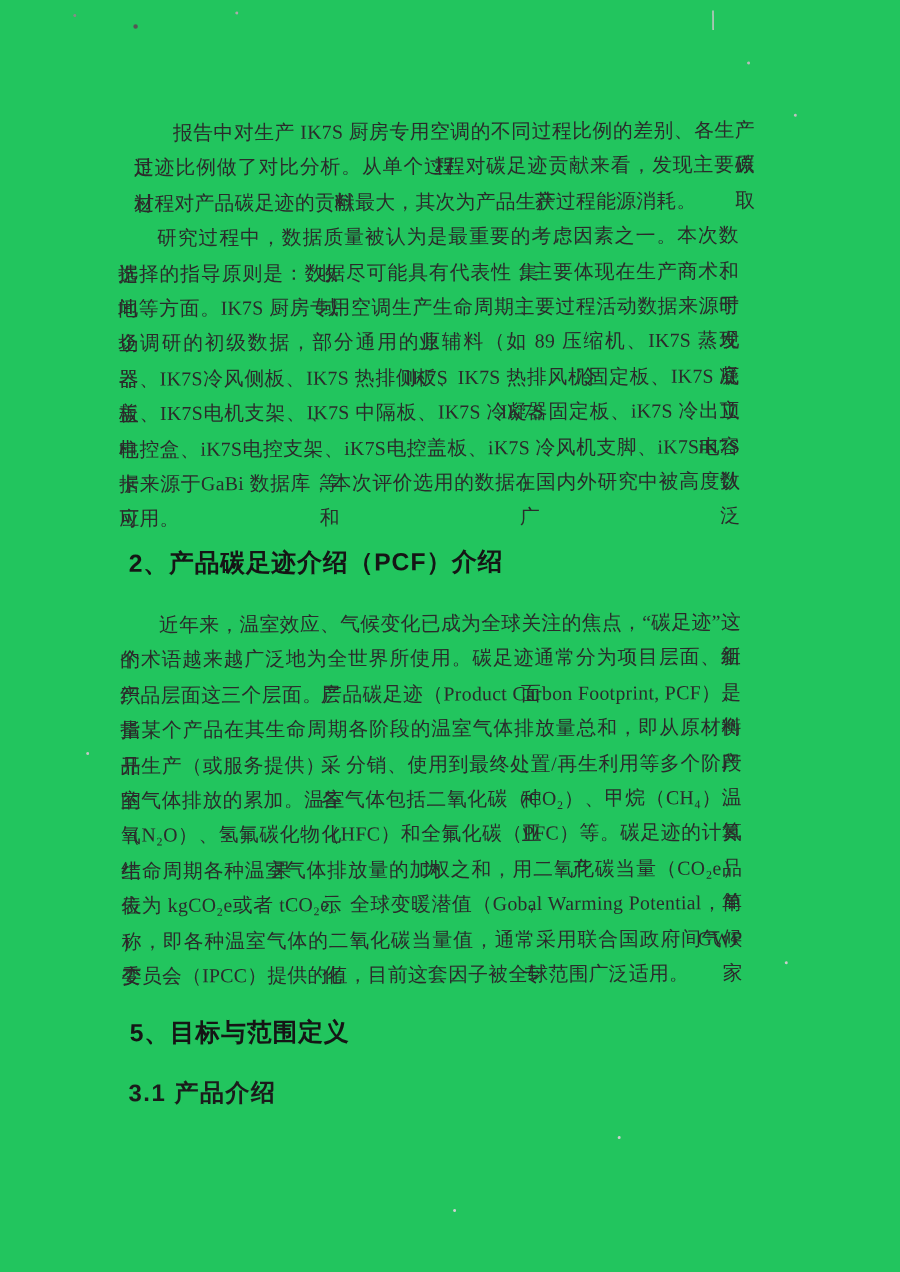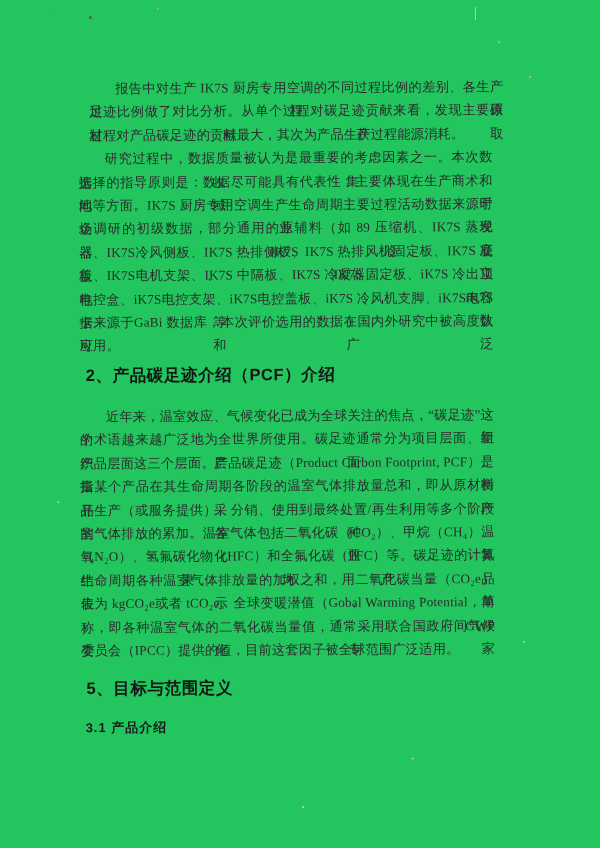--- a/index.html
+++ b/index.html
@@ -46,21 +46,21 @@
     color: #151515;
   }
   #heading-2 { left: 86px; top: 364px; }
   #heading-3 { left: 85px; top: 677px; }
   #heading-3-1 {
     position: absolute;
     margin: 0;
     left: 84px; top: 718px;
     font-family: "Liberation Sans", "DejaVu Sans", sans-serif;
     font-weight: 600;
-    font-size: 13px;
+    font-size: 16px;
     letter-spacing: 1px;
     color: #1b1b1b;
   }
   .speck { position: absolute; border-radius: 50%; background: #9a9a9a; }
   #sp1  { left: 51px;  top: 8px;   width: 2px; height: 2px;  background: #8a8a8a; }
   #sp2  { left: 91px;  top: 15px;  width: 3px; height: 3px;  background: #555; }
   #sp3  { left: 159px; top: 7px;   width: 2px; height: 2px;  background: #ababab; }
   #sp4  { left: 477px; top: 8px;   width: 1px; height: 13px; background: #c6c6c6; border-radius: 0; }
   #sp5  { left: 500px; top: 42px;  width: 2px; height: 2px;  background: #bbb; }
   #sp6  { left: 531px; top: 77px;  width: 2px; height: 2px;  background: #c0c0c0; }

